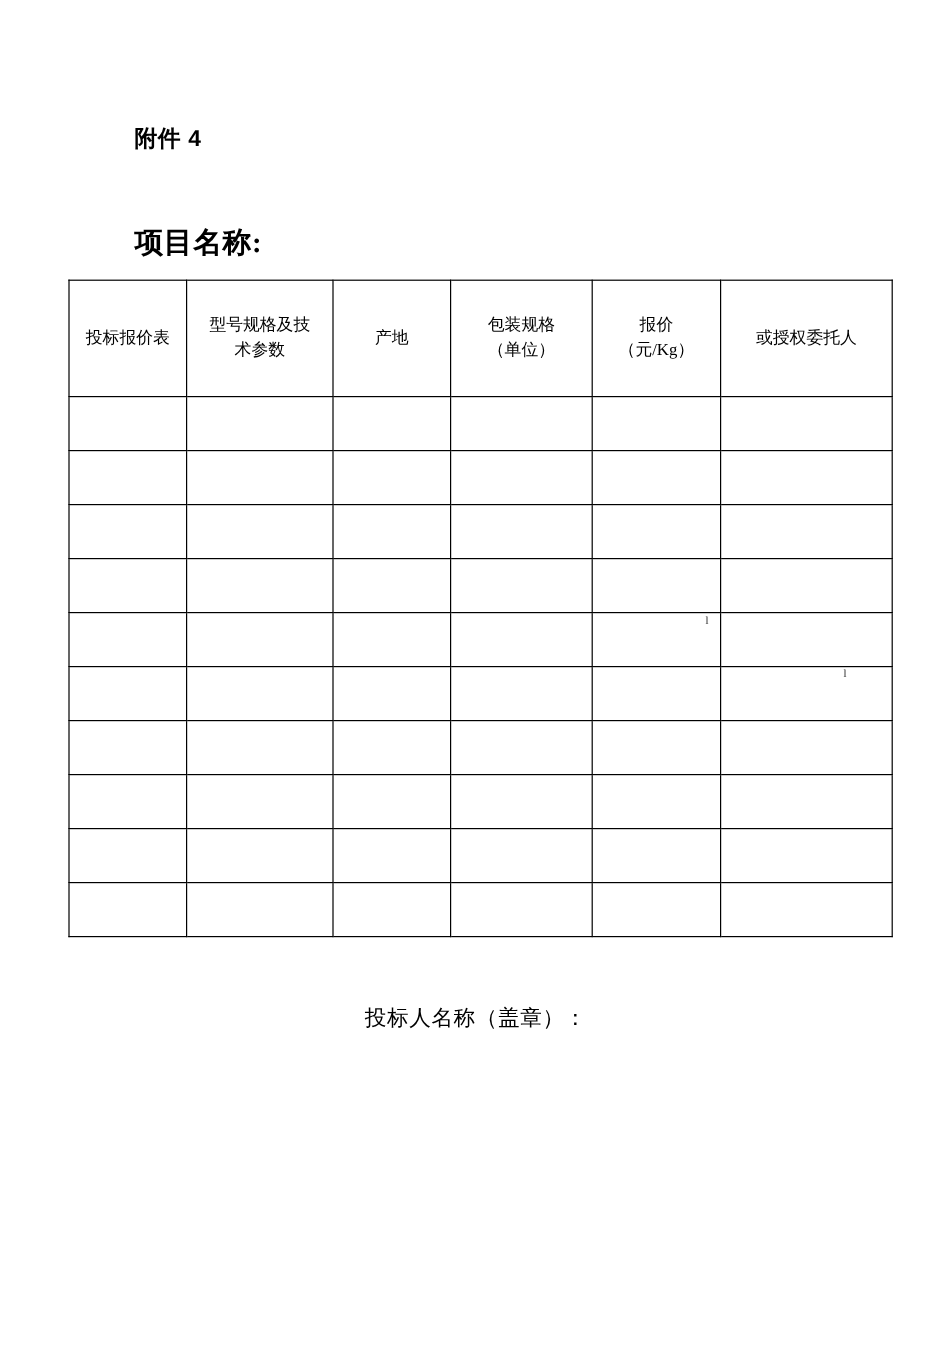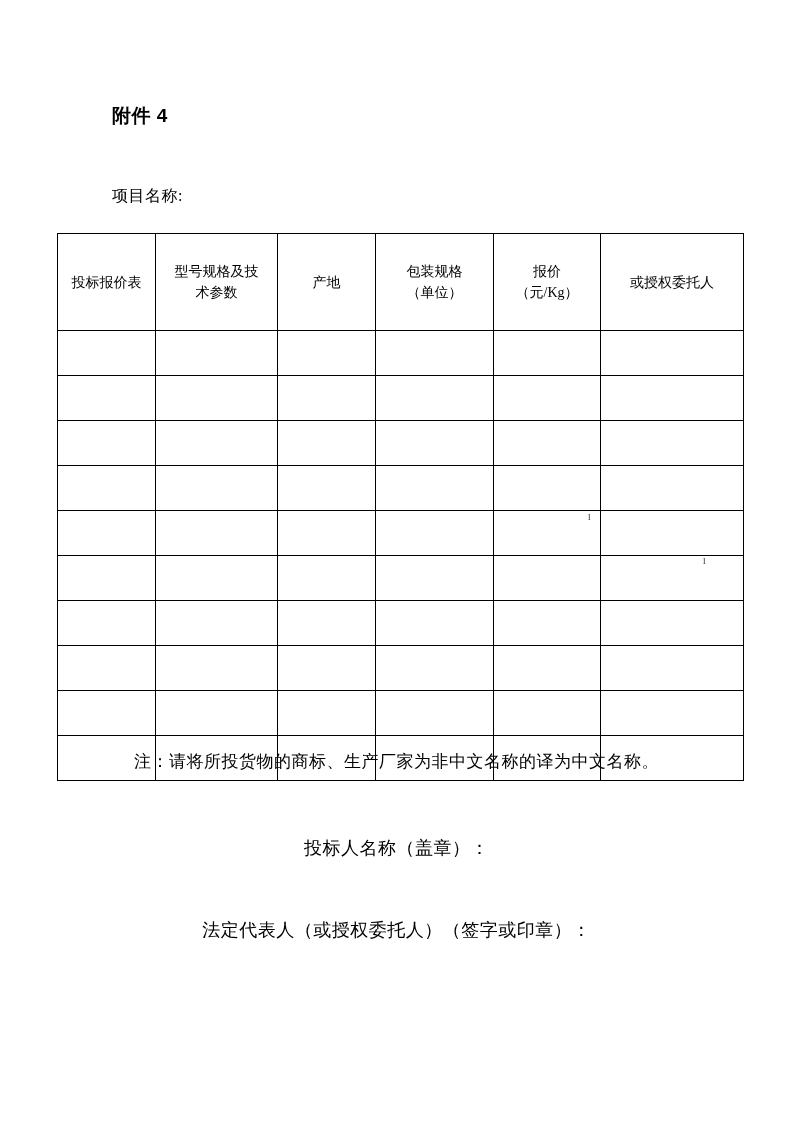--- a/index.html
+++ b/index.html
@@ -38,22 +38,23 @@
     text-align: center;
     font-family: "Liberation Sans", "DejaVu Sans", sans-serif;
     font-size: 23px;
     font-weight: bold;
     letter-spacing: 1px;
   }
   .project-name {
     position: absolute;
     left: 112px;
     top: 186px;
-    font-size: 16px;
-    letter-spacing: 0.5px;
+    font-size: 24px;
+    letter-spacing: 0.5px;
+    font-weight: bold;
   }
   table.quote-table {
     position: absolute;
     left: 57px;
     top: 233px;
     width: 680px;
     border-collapse: collapse;
     table-layout: fixed;
   }
   table.quote-table td {
@@ -228,19 +229,17 @@
         <td></td>
         <td></td>
         <td></td>
       </tr>
     </tbody>
   </table>
 
   <div class="stray-mark stray-1">l</div>
   <div class="stray-mark stray-2">l</div>
 
-  <div class="note">注：请将所投货物的商标、生产厂家为非中文名称的译为中文名称。</div>
 
   <div class="signature-bidder">投标人名称（盖章）：</div>
 
-  <div class="signature-legal">法定代表人（或授权委托人）（签字或印章）：</div>
 
 </div>
 
 </body></html>

